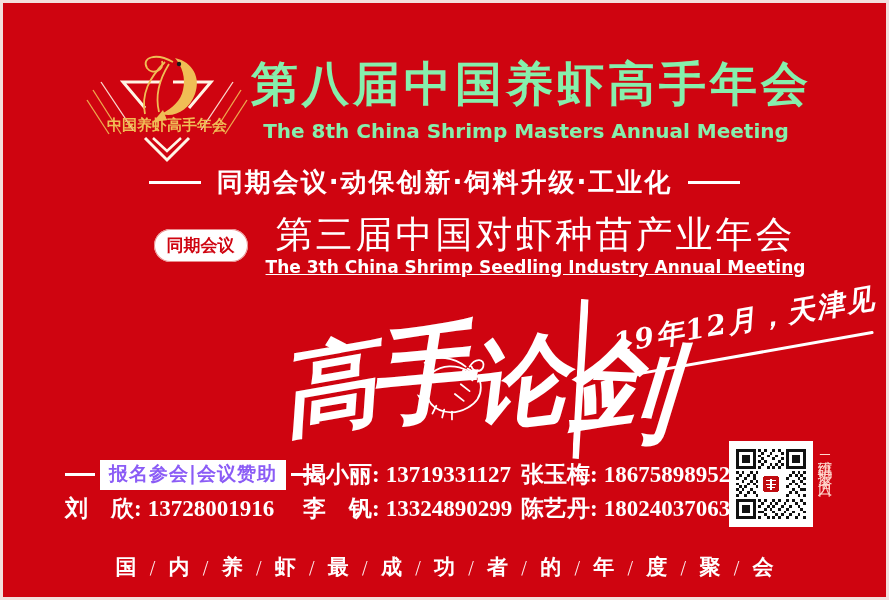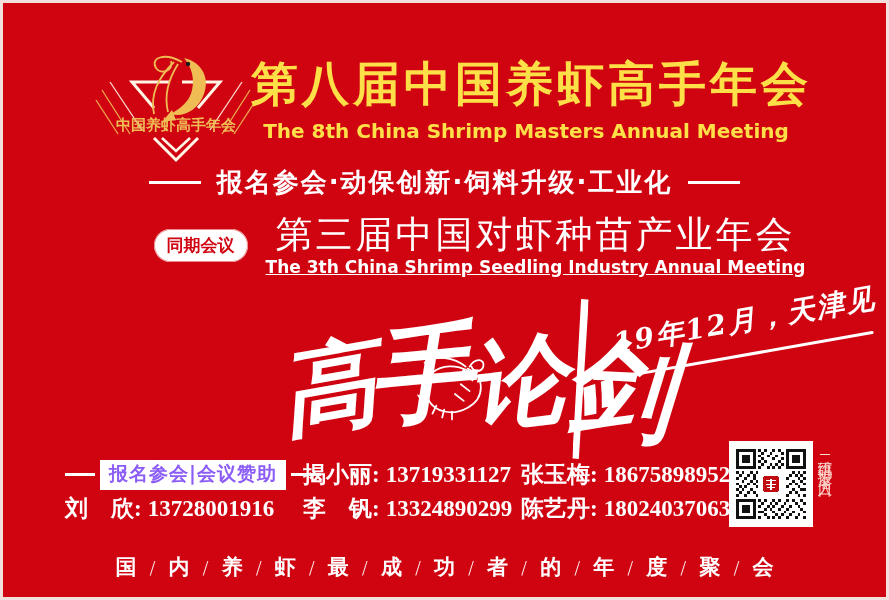--- a/index.html
+++ b/index.html
@@ -2,23 +2,23 @@
 <html><head>
 <meta charset="utf-8">
 <style>
   html,body{margin:0;padding:0;background:#444;}
   .poster{
     position:relative;width:889px;height:600px;box-sizing:border-box;
     background:#cf0410;border:3px solid #f3e0dd;overflow:hidden;
     font-family:"DejaVu Sans",sans-serif;
   }
   
-  .logo{position:absolute;left:89px;top:45px;width:168px;height:120px;}
-  
-  .main-title-block{position:absolute;left:248px;top:56px;width:550px;text-align:center;color:#fde047;}
+  .logo{position:absolute;left:80px;top:45px;width:168px;height:120px;}
+  
+  .main-title-block{position:absolute;left:248px;top:56px;width:550px;text-align:center;color:#86efac;}
   .main-title-zh{font-size:47px;font-weight:900;letter-spacing:4px;line-height:1.05;white-space:nowrap;}
   .main-title-en{font-size:20px;font-weight:700;margin-top:11px;white-space:nowrap;}
   
   .tagline-row{position:absolute;top:162px;left:0;right:0;display:flex;align-items:center;justify-content:center;gap:16px;color:#fff;}
   .tagline-line{width:52px;height:3px;background:#fff;}
   .tagline-text{font-size:26px;font-weight:800;letter-spacing:2px;white-space:nowrap;}
   
   .submeet-row{position:absolute;top:212px;left:70px;right:0;display:flex;justify-content:center;align-items:center;gap:18px;}
   .badge-pill{background:#fff;color:#cf0410;font-weight:800;font-size:17px;padding:5px 13px;border-radius:20px;white-space:nowrap;box-shadow:inset 0 0 0 1px #e98b8b;}
   .submeet-titles{text-align:center;color:#fff;}
@@ -99,21 +99,21 @@
     </svg>
   </div>
 
   <div class="main-title-block">
     <div class="main-title-zh">第八届中国养虾高手年会</div>
     <div class="main-title-en">The 8th China Shrimp Masters Annual Meeting</div>
   </div>
 
   <div class="tagline-row">
     <div class="tagline-line"></div>
-    <div class="tagline-text">报名参会·动保创新·饲料升级·工业化</div>
+    <div class="tagline-text">同期会议·动保创新·饲料升级·工业化</div>
     <div class="tagline-line"></div>
   </div>
 
   <div class="submeet-row">
     <div class="badge-pill">同期会议</div>
     <div class="submeet-titles">
       <div class="submeet-zh">第三届中国对虾种苗产业年会</div>
       <div class="submeet-en">The 3th China Shrimp Seedling Industry Annual Meeting</div>
     </div>
   </div>

